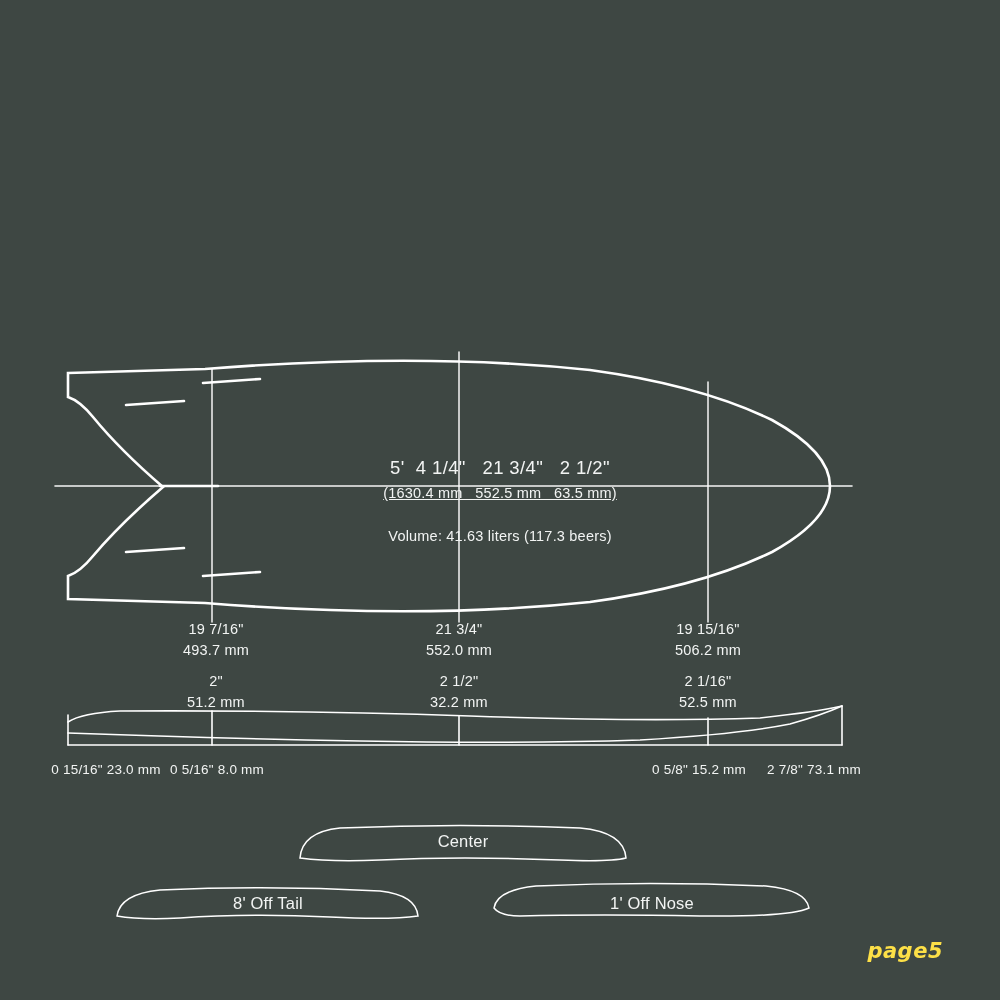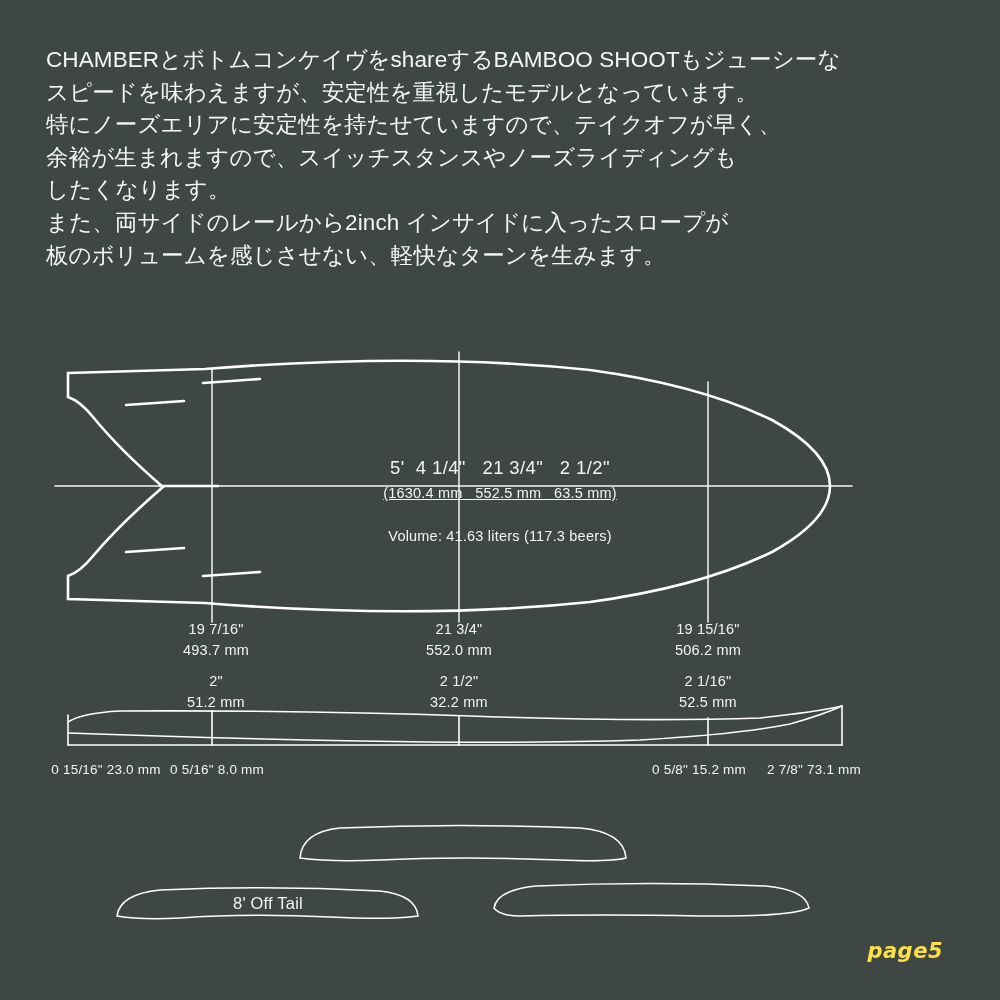--- a/index.html
+++ b/index.html
@@ -106,27 +106,20 @@
     font-size: 21px;
     letter-spacing: 0.5px;
     color: #fde047;
   }
 </style>
 </head>
 <body>
 
 <div id="page">
 
-  <div id="description">CHAMBERとボトムコンケイヴをshareするBAMBOO SHOOTもジューシーな
-スピードを味わえますが、安定性を重視したモデルとなっています。
-特にノーズエリアに安定性を持たせていますので、テイクオフが早く、
-余裕が生まれますので、スイッチスタンスやノーズライディングも
-したくなります。
-また、両サイドのレールから2inch インサイドに入ったスロープが
-板のボリュームを感じさせない、軽快なターンを生みます。</div>
 
   <svg id="drawing" viewBox="0 0 1000 1000">
 
     <g stroke="#ffffff" fill="none" stroke-linecap="round">
 
       <path d="M 68 373
                L 205 369
                Q 420 352 590 370
                Q 700 385 772 420
                Q 830 452 830 486
@@ -247,17 +240,19 @@
   </div>
   <div class="rocker-col" style="left:639px; top:760px;">
     <span class="inch">0 5/8"</span>
     <span class="mm">15.2 mm</span>
   </div>
   <div class="rocker-col" style="left:754px; top:760px;">
     <span class="inch">2 7/8"</span>
     <span class="mm">73.1 mm</span>
   </div>
 
+  <div class="section-label" style="left:343px; top:832px;">Center</div>
   <div class="section-label" style="left:148px; top:894px;">8' Off Tail</div>
+  <div class="section-label" style="left:532px; top:894px;">1' Off Nose</div>
 
   <div id="page-number">page5</div>
 
 </div>
 
 </body></html>

